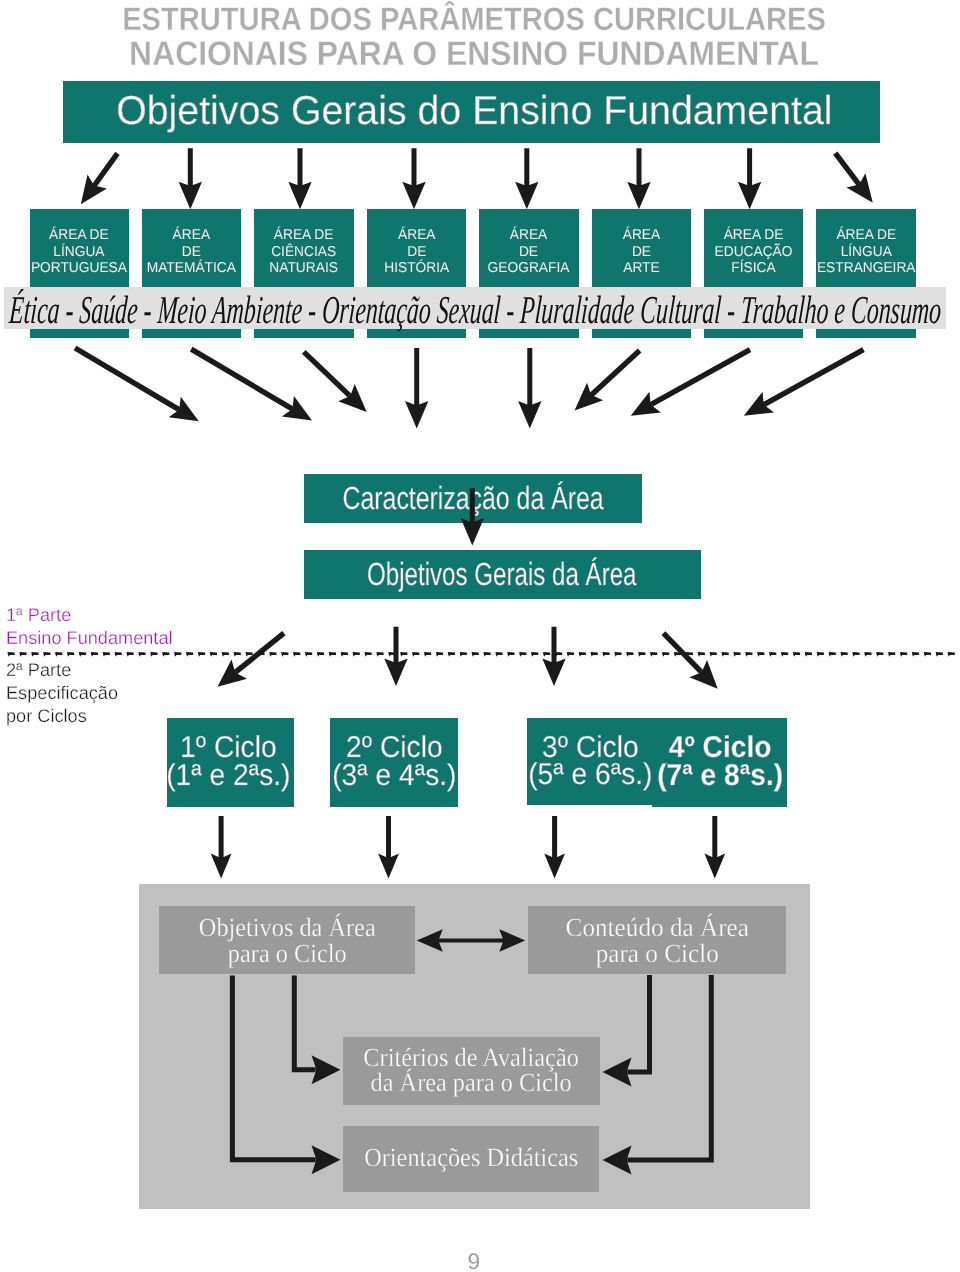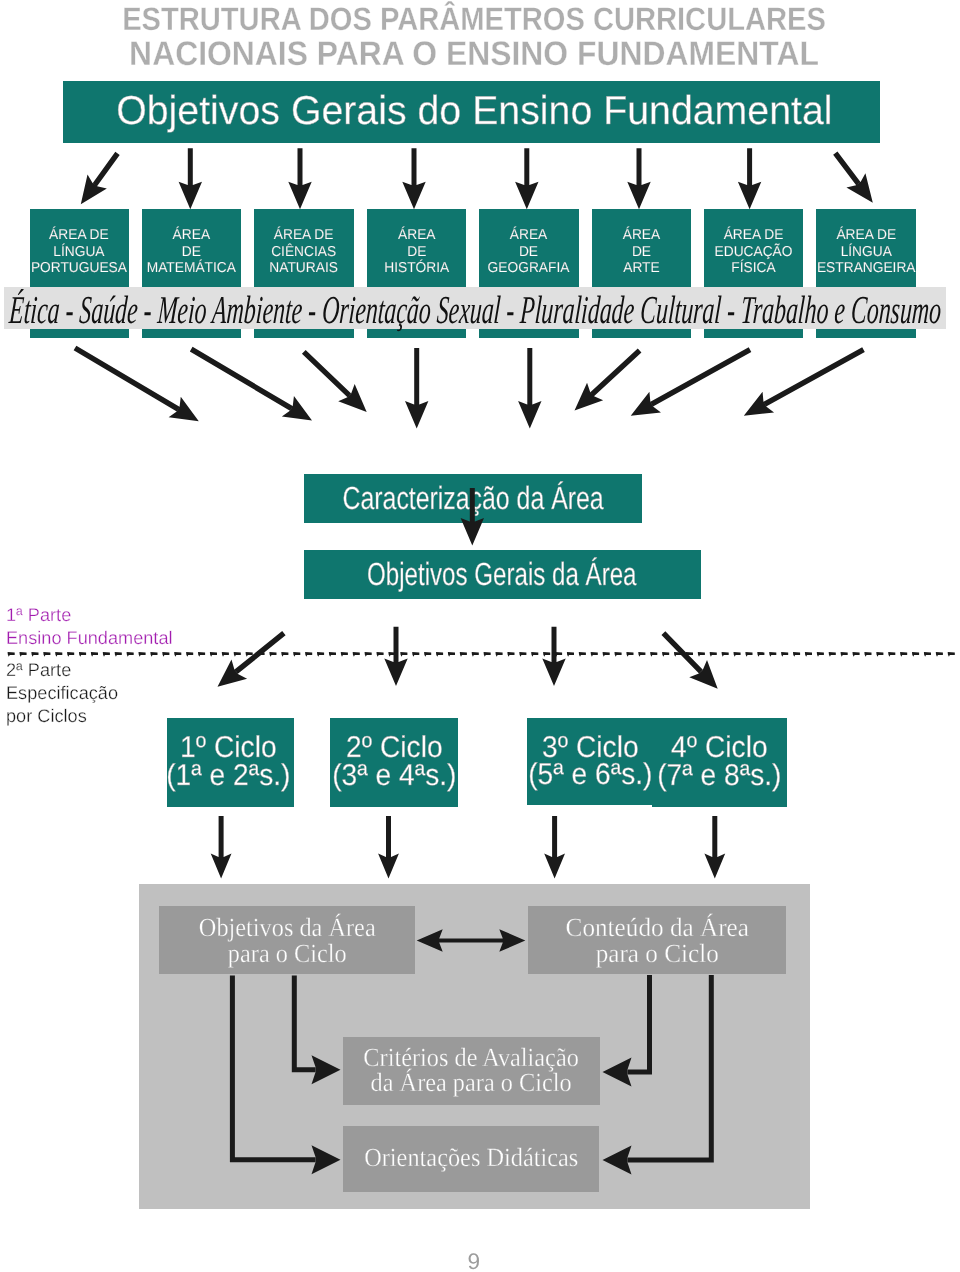--- a/index.html
+++ b/index.html
@@ -149,21 +149,21 @@
         <div>2º Ciclo</div>
         <div>(3ª e 4ªs.)</div>
       </div>
     </div>
   <div class="gbox cycbox" style="left:491.0px;top:718.3px;width:127.4px;height:87px;margin-left:36px;">
       <div class="cb-in">
         <div>3º Ciclo</div>
         <div>(5ª e 6ªs.)</div>
       </div>
     </div>
-  <div class="gbox cycbox" style="left:652.3px;top:718.3px;width:135px;height:88.8px;">
+  <div class="gbox cycbox" style="left:652.3px;top:718.3px;width:135px;height:88.8px;font-weight:bold;">
       <div class="cb-in">
         <div>4º Ciclo</div>
         <div>(7ª e 8ªs.)</div>
       </div>
     </div>
 
   <div id="panel"></div>
 
   <div class="ibox" id="ib-objetivos">
     <div class="ib-in">

